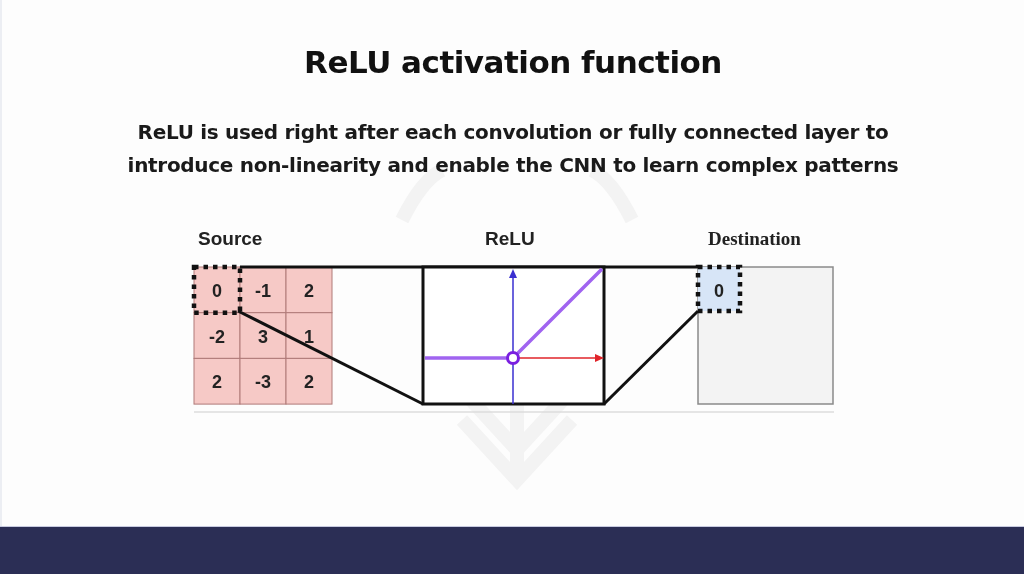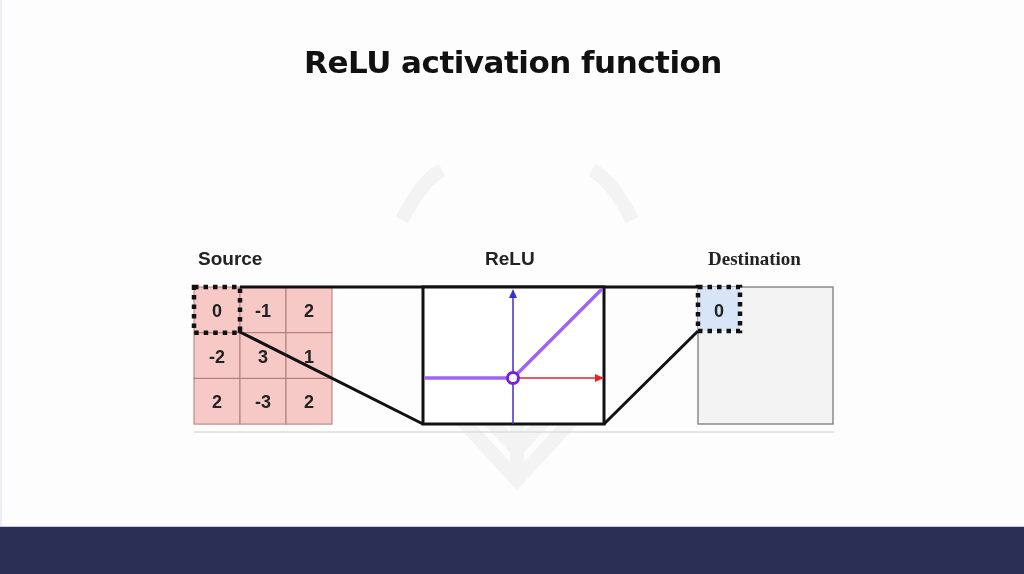--- a/index.html
+++ b/index.html
@@ -26,21 +26,21 @@
       text-align: center;
       font-family: "DejaVu Sans", sans-serif;
       font-weight: bold; font-size: 20px; line-height: 33px; color: #1a1a1a;
       letter-spacing: -0.3px;
     }
     .watermark {
       position: absolute; left: 360px; top: 160px; width: 310px; height: 340px;
       pointer-events: none;
     }
     .diagram {
-      position: absolute; left: 188px; top: 222px; width: 650px; height: 200px; margin-top: 20px;
+      position: absolute; left: 188px; top: 222px; width: 650px; height: 200px;
     }
     .lbl {
       position: absolute; font-family: "Liberation Sans", sans-serif;
       font-weight: bold; font-size: 19px; color: #222222;
     }
     .footer {
       position: absolute; left: 0; top: 526px; width: 1024px; height: 48px;
       background: #2b2e55;
       border-top: 1px solid #c8cbe0;
     }
@@ -55,20 +55,22 @@
       <path d="M40 60 Q60 20 80 10"></path>
       <path d="M270 60 Q250 20 230 10"></path>
       <path d="M100 230 L155 290 L210 230"></path>
       <path d="M100 260 L155 320 L210 260"></path>
       <path d="M155 215 L155 320"></path>
     </g>
   </svg>
 
   <div class="title">ReLU activation function</div>
   <div class="subtitle">
+    <div>ReLU is used right after each convolution or fully connected layer to</div>
+    <div>introduce non-linearity and enable the CNN to learn complex patterns</div>
   </div>
 
   <div class="diagram">
     <div class="lbl" style="left:8px; top:6px;">Source</div>
     <div class="lbl" style="left:295px; top:6px;">ReLU</div>
     <div class="lbl" style="left:518px; top:6px;font-family:Liberation Serif, serif;">Destination</div>
 
     <svg id="diag-svg" width="650" height="200" style="position:absolute;left:0;top:0;">
 
       <line x1="4" y1="190" x2="644" y2="190" stroke="#dcdcdc" stroke-width="1.5"></line>

